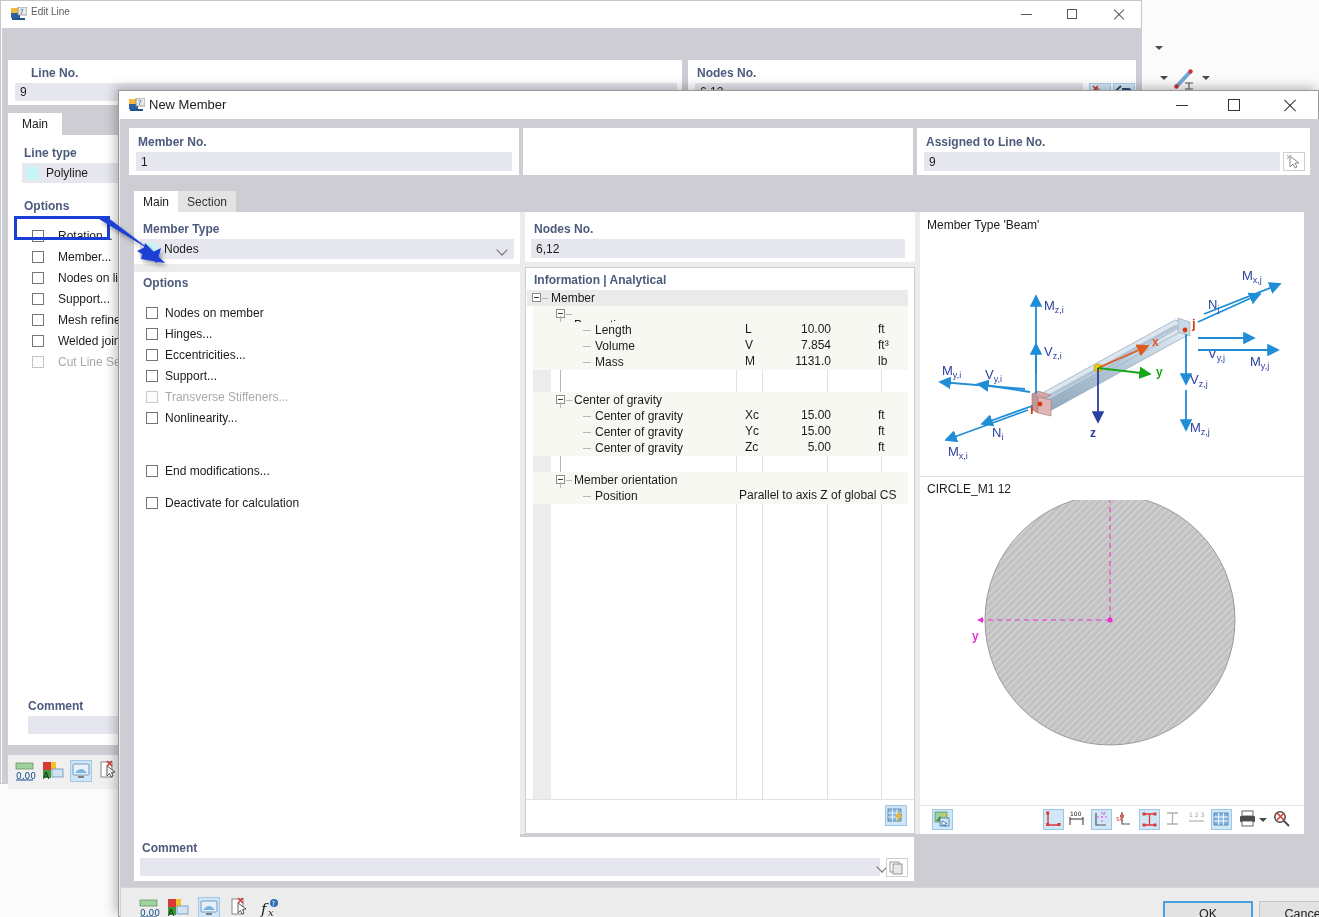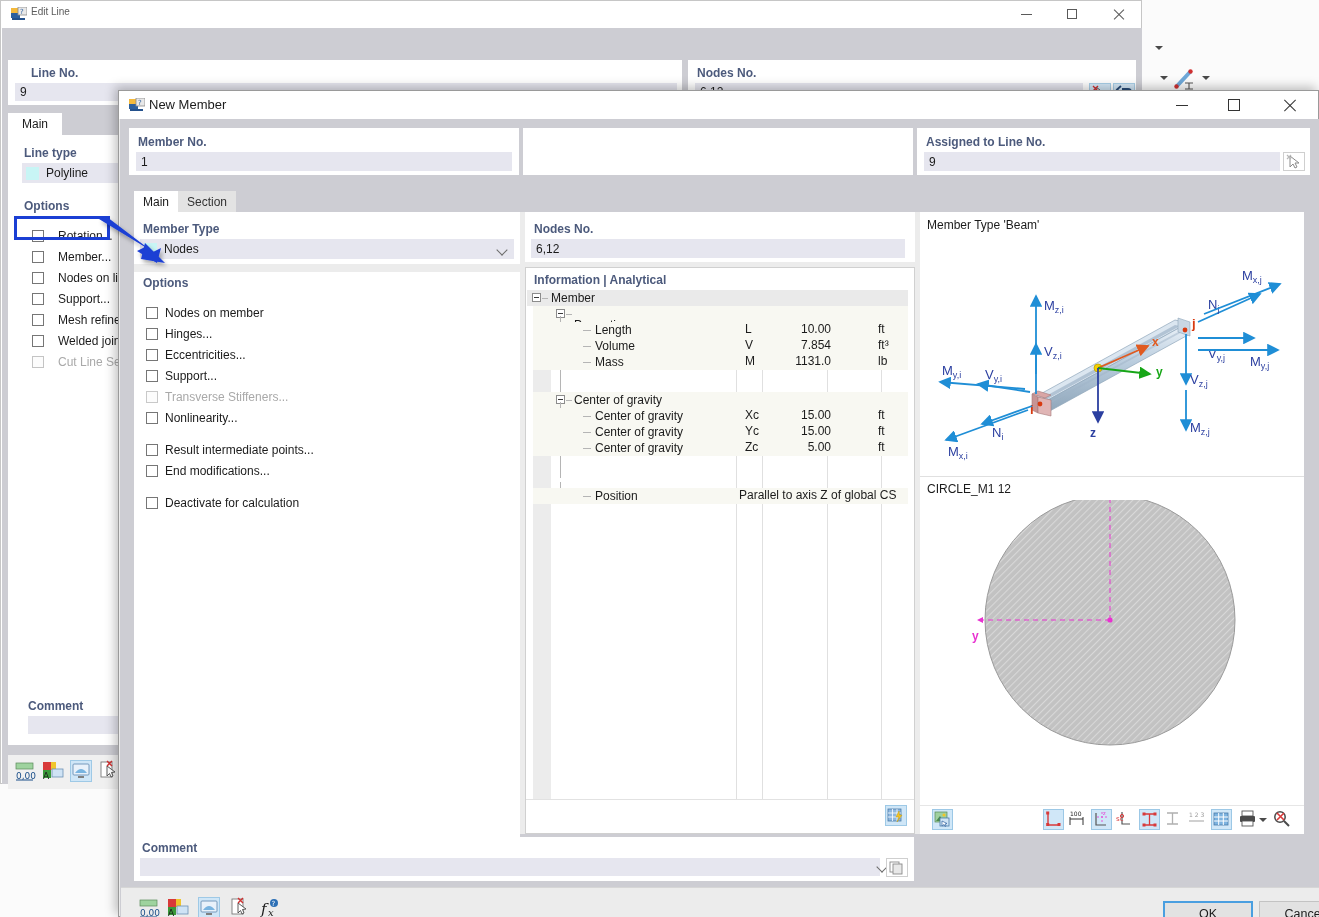--- a/index.html
+++ b/index.html
@@ -410,24 +410,20 @@
           <div class="chklabel2">Support...</div>
         </div>
         <div class="chkrow2" style="top:175px;">
           <div class="chkbox2 dis"></div>
           <div class="chklabel2 dis">Transverse Stiffeners...</div>
         </div>
         <div class="chkrow2" style="top:196px;">
           <div class="chkbox2"></div>
           <div class="chklabel2">Nonlinearity...</div>
         </div>
-        <div class="chkrow2" style="top:228px;">
-          <div class="chkbox2"></div>
-          <div class="chklabel2">Result intermediate points...</div>
-        </div>
         <div class="chkrow2" style="top:249px;">
           <div class="chkbox2"></div>
           <div class="chklabel2">End modifications...</div>
         </div>
         <div class="chkrow2" style="top:281px;">
           <div class="chkbox2"></div>
           <div class="chklabel2">Deactivate for calculation</div>
         </div>
       </div>
 
@@ -504,20 +500,25 @@
         </div>
         <div class="trow shade" style="top:172px;">
           <div class="tdash" style="left:50px;top:8px;width:8px;"></div>
           <div class="tname" style="left:62px;top:1px;">Center of gravity</div>
           <div class="tsym">Zc</div>
           <div class="tval">5.00</div>
           <div class="tunit">ft</div>
         </div>
 
         <div class="tvline" style="left:34px;top:188px;height:22px;"></div>
+        <div class="trow shade" style="top:204px;">
+          <div class="expander" style="left:23px;top:3px;"></div>
+          <div class="tdash" style="left:33px;top:8px;width:6px;"></div>
+          <div class="tname" style="left:41px;top:1px;">Member orientation</div>
+        </div>
         <div class="tvline" style="left:34px;top:214px;height:10px;"></div>
         <div class="trow shade" style="top:220px;">
           <div class="tdash" style="left:50px;top:8px;width:8px;"></div>
           <div class="tname" style="left:62px;top:1px;">Position</div>
           <div class="ttext">Parallel to axis Z of global CS</div>
         </div>
 
         <div id="nm-info-foot">
           <div style="position:absolute;right:7px;top:5px;width:22px;height:21px;background:#cfe6f7;border:1px solid #9ec9e6;box-sizing:border-box;">
             <svg width="20" height="19">

